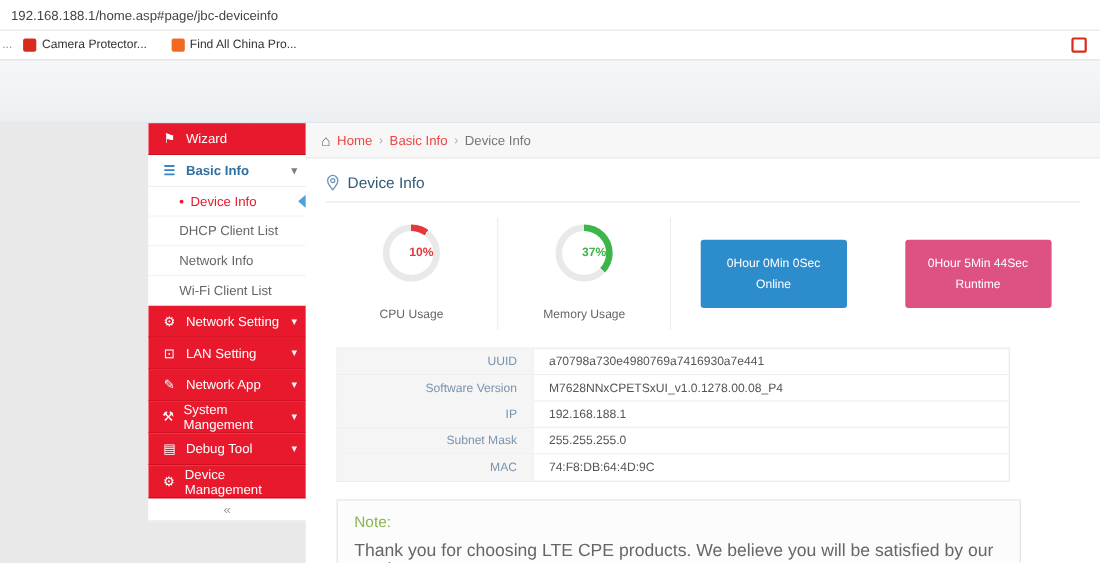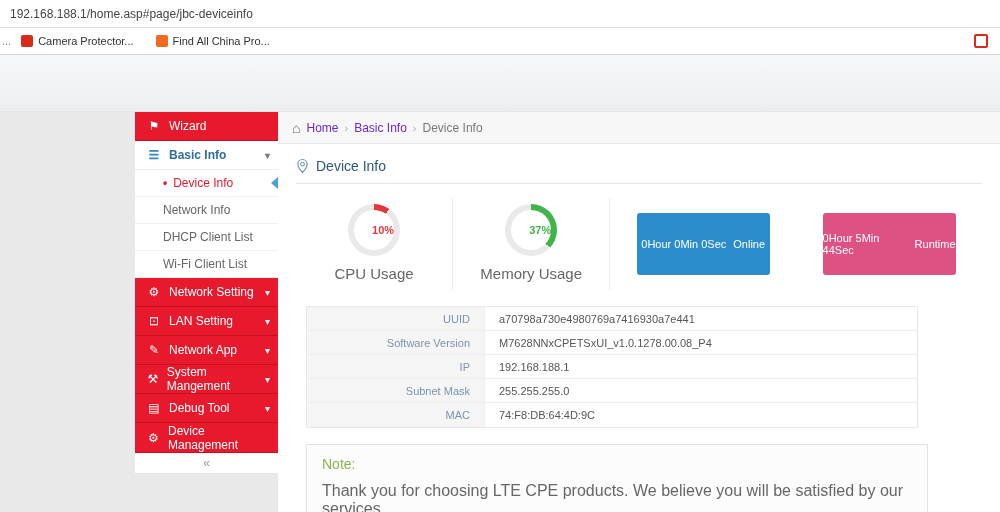--- a/index.html
+++ b/index.html
@@ -62,37 +62,37 @@
   .sub-item.active::after { content:""; position:absolute; right:0; top:50%; margin-top:-6px;
     border-top:6px solid transparent; border-bottom:6px solid transparent; border-right:7px solid #4aa3d8; }
   .sidebar-footer { height:21px; background:#fff; border-bottom:1px solid #e5e5e5;
     display:flex; align-items:center; justify-content:center; color:#999; font-size:12px; cursor:pointer; }
 
   
   .content { position:absolute; top:112px; left:278px; width:722px; height:400px; background:#fff; overflow:hidden; }
   .breadcrumb { height:32px; background:#f7f7f7; border-bottom:1px solid #e7e7e7;
     display:flex; align-items:center; gap:6px; padding-left:14px; font-size:12px; }
   .crumb-home-icon { color:#666; font-size:14px; }
-  .crumb-link { color:#6d28d9; cursor:pointer; }
+  .crumb-link { color:#ef4444; cursor:pointer; }
   .crumb-sep { color:#aaa; font-size:11px; }
   .crumb-current { color:#777; }
 
   .section-title { margin:14px 18px 0 18px; padding-bottom:9px; border-bottom:1px solid #e6e6e6;
     display:flex; align-items:center; gap:7px; font-size:14px; color:#2f5876; }
 
   .gauge-row { margin:14px 18px 0 18px; display:flex; align-items:center; }
   .gauge-cell { flex:1.05; display:flex; flex-direction:column; align-items:center;
     border-right:1px solid #ececec; padding:6px 0 8px; }
   .card-cell { flex:1.25; display:flex; justify-content:center; }
   .donut { width:52px; height:52px; border-radius:50%; position:relative; }
   .donut-hole { position:absolute; left:6px; top:6px; width:40px; height:40px; border-radius:50%;
     background:#fff; display:flex; align-items:center; justify-content:flex-end; font-size:11px; font-weight:bold; }
-  .gauge-label { margin-top:9px; font-size:15px; color:#666; }
+  .gauge-label { margin-top:24px; font-size:11px; color:#666; }
   .status-card { width:133px; height:62px; border-radius:3px; color:#fff; display:flex;
-    flex-direction:row; align-items:center; justify-content:center; gap:7px; }
+    flex-direction:column; align-items:center; justify-content:center; gap:7px; }
   .card-time { font-size:11px; }
   .card-label { font-size:11px; }
 
   .info-table { margin:16px 18px 0 28px; width:612px; border:1px solid #e8e8e8; }
   .info-row { display:flex; border-bottom:1px solid #eee; height:24px; }
   .info-row:last-child { border-bottom:none; }
   .info-key { width:178px; background:#f5f5f5; color:#7a93ad; font-size:11px; text-align:right;
     padding-right:14px; display:flex; align-items:center; justify-content:flex-end; border-right:1px solid #eee; }
   .info-val { flex:1; color:#555; font-size:11px; padding-left:14px; display:flex; align-items:center; }
 
@@ -153,24 +153,24 @@
   <div class="menu-item expanded">
     <span class="mi-icon">☰</span>
     <span>Basic Info</span>
     <span class="chev-down" style="color:#777"></span>
   </div>
   <div class="sub-item active">
     <span class="dot">•</span>
     <span>Device Info</span>
   </div>
   <div class="sub-item">
+    <span>DHCP Client List</span>
+  </div>
+  <div class="sub-item">
     <span>Network Info</span>
-  </div>
-  <div class="sub-item">
-    <span>DHCP Client List</span>
   </div>
   <div class="sub-item">
     <span>Wi-Fi Client List</span>
   </div>
   <div class="menu-item red">
     <span class="mi-icon">⚙</span>
     <span>Network Setting</span>
     <span class="chev-down"></span>
   </div>
   <div class="menu-item red">

